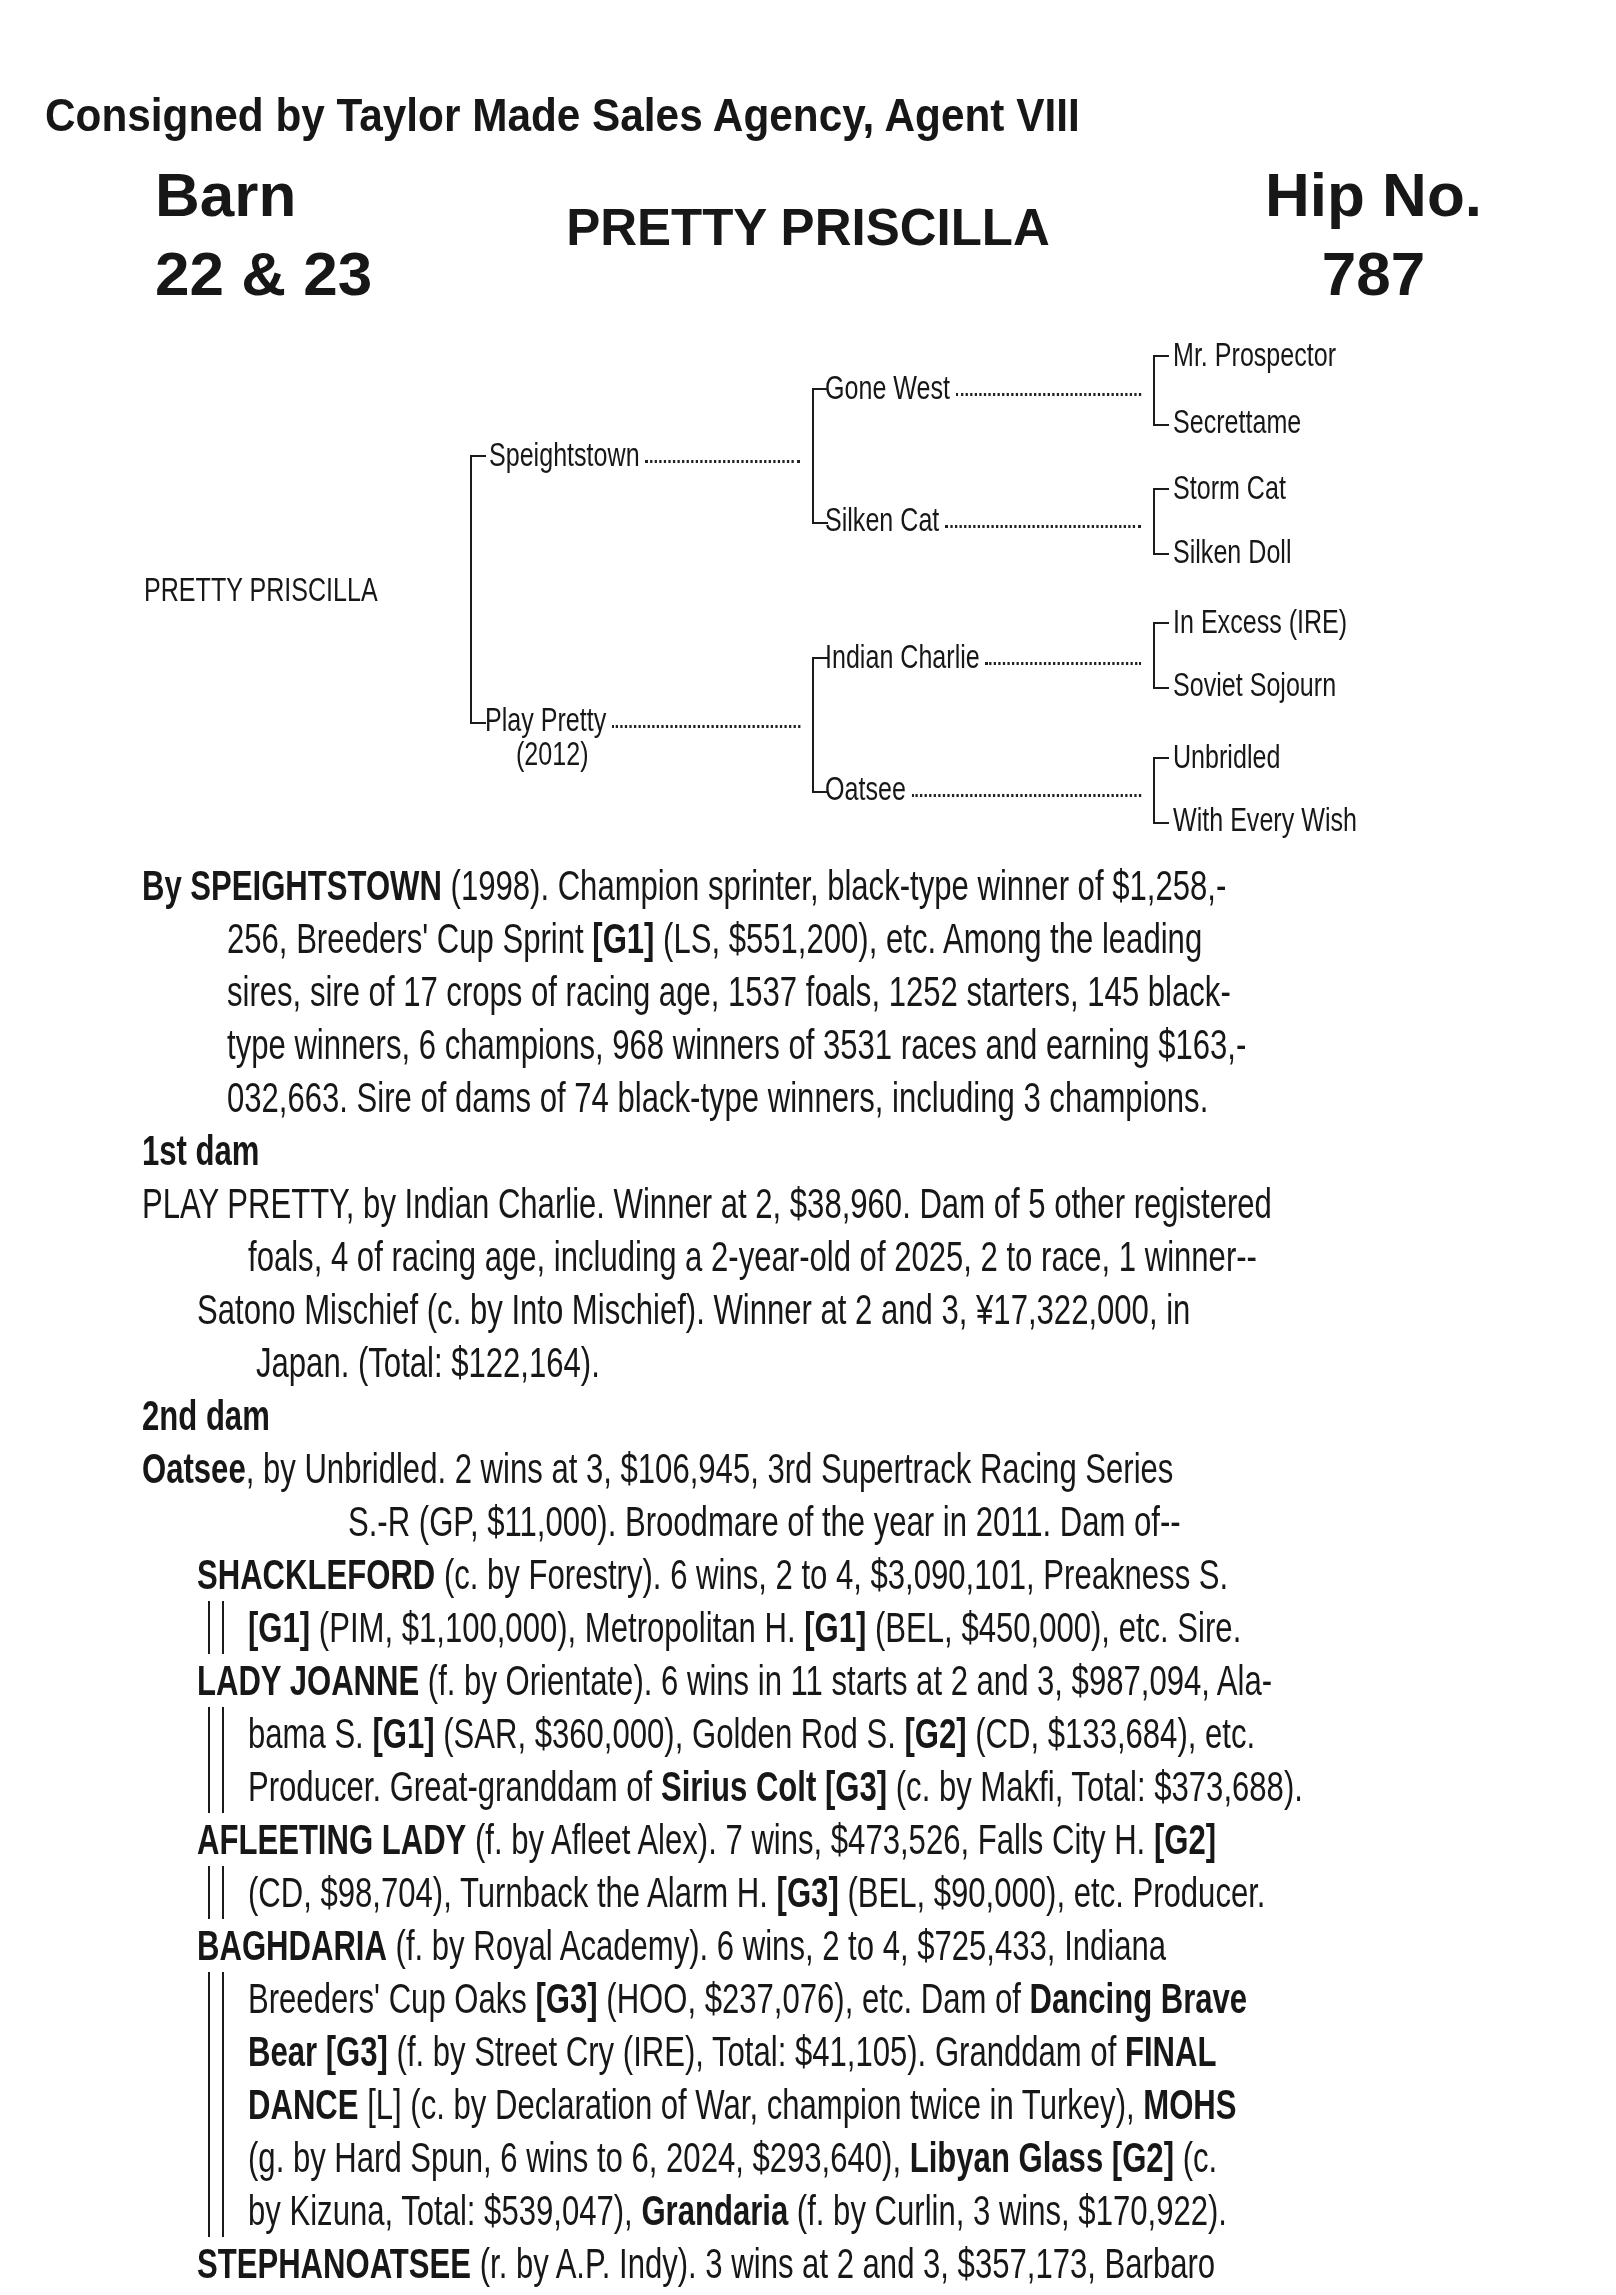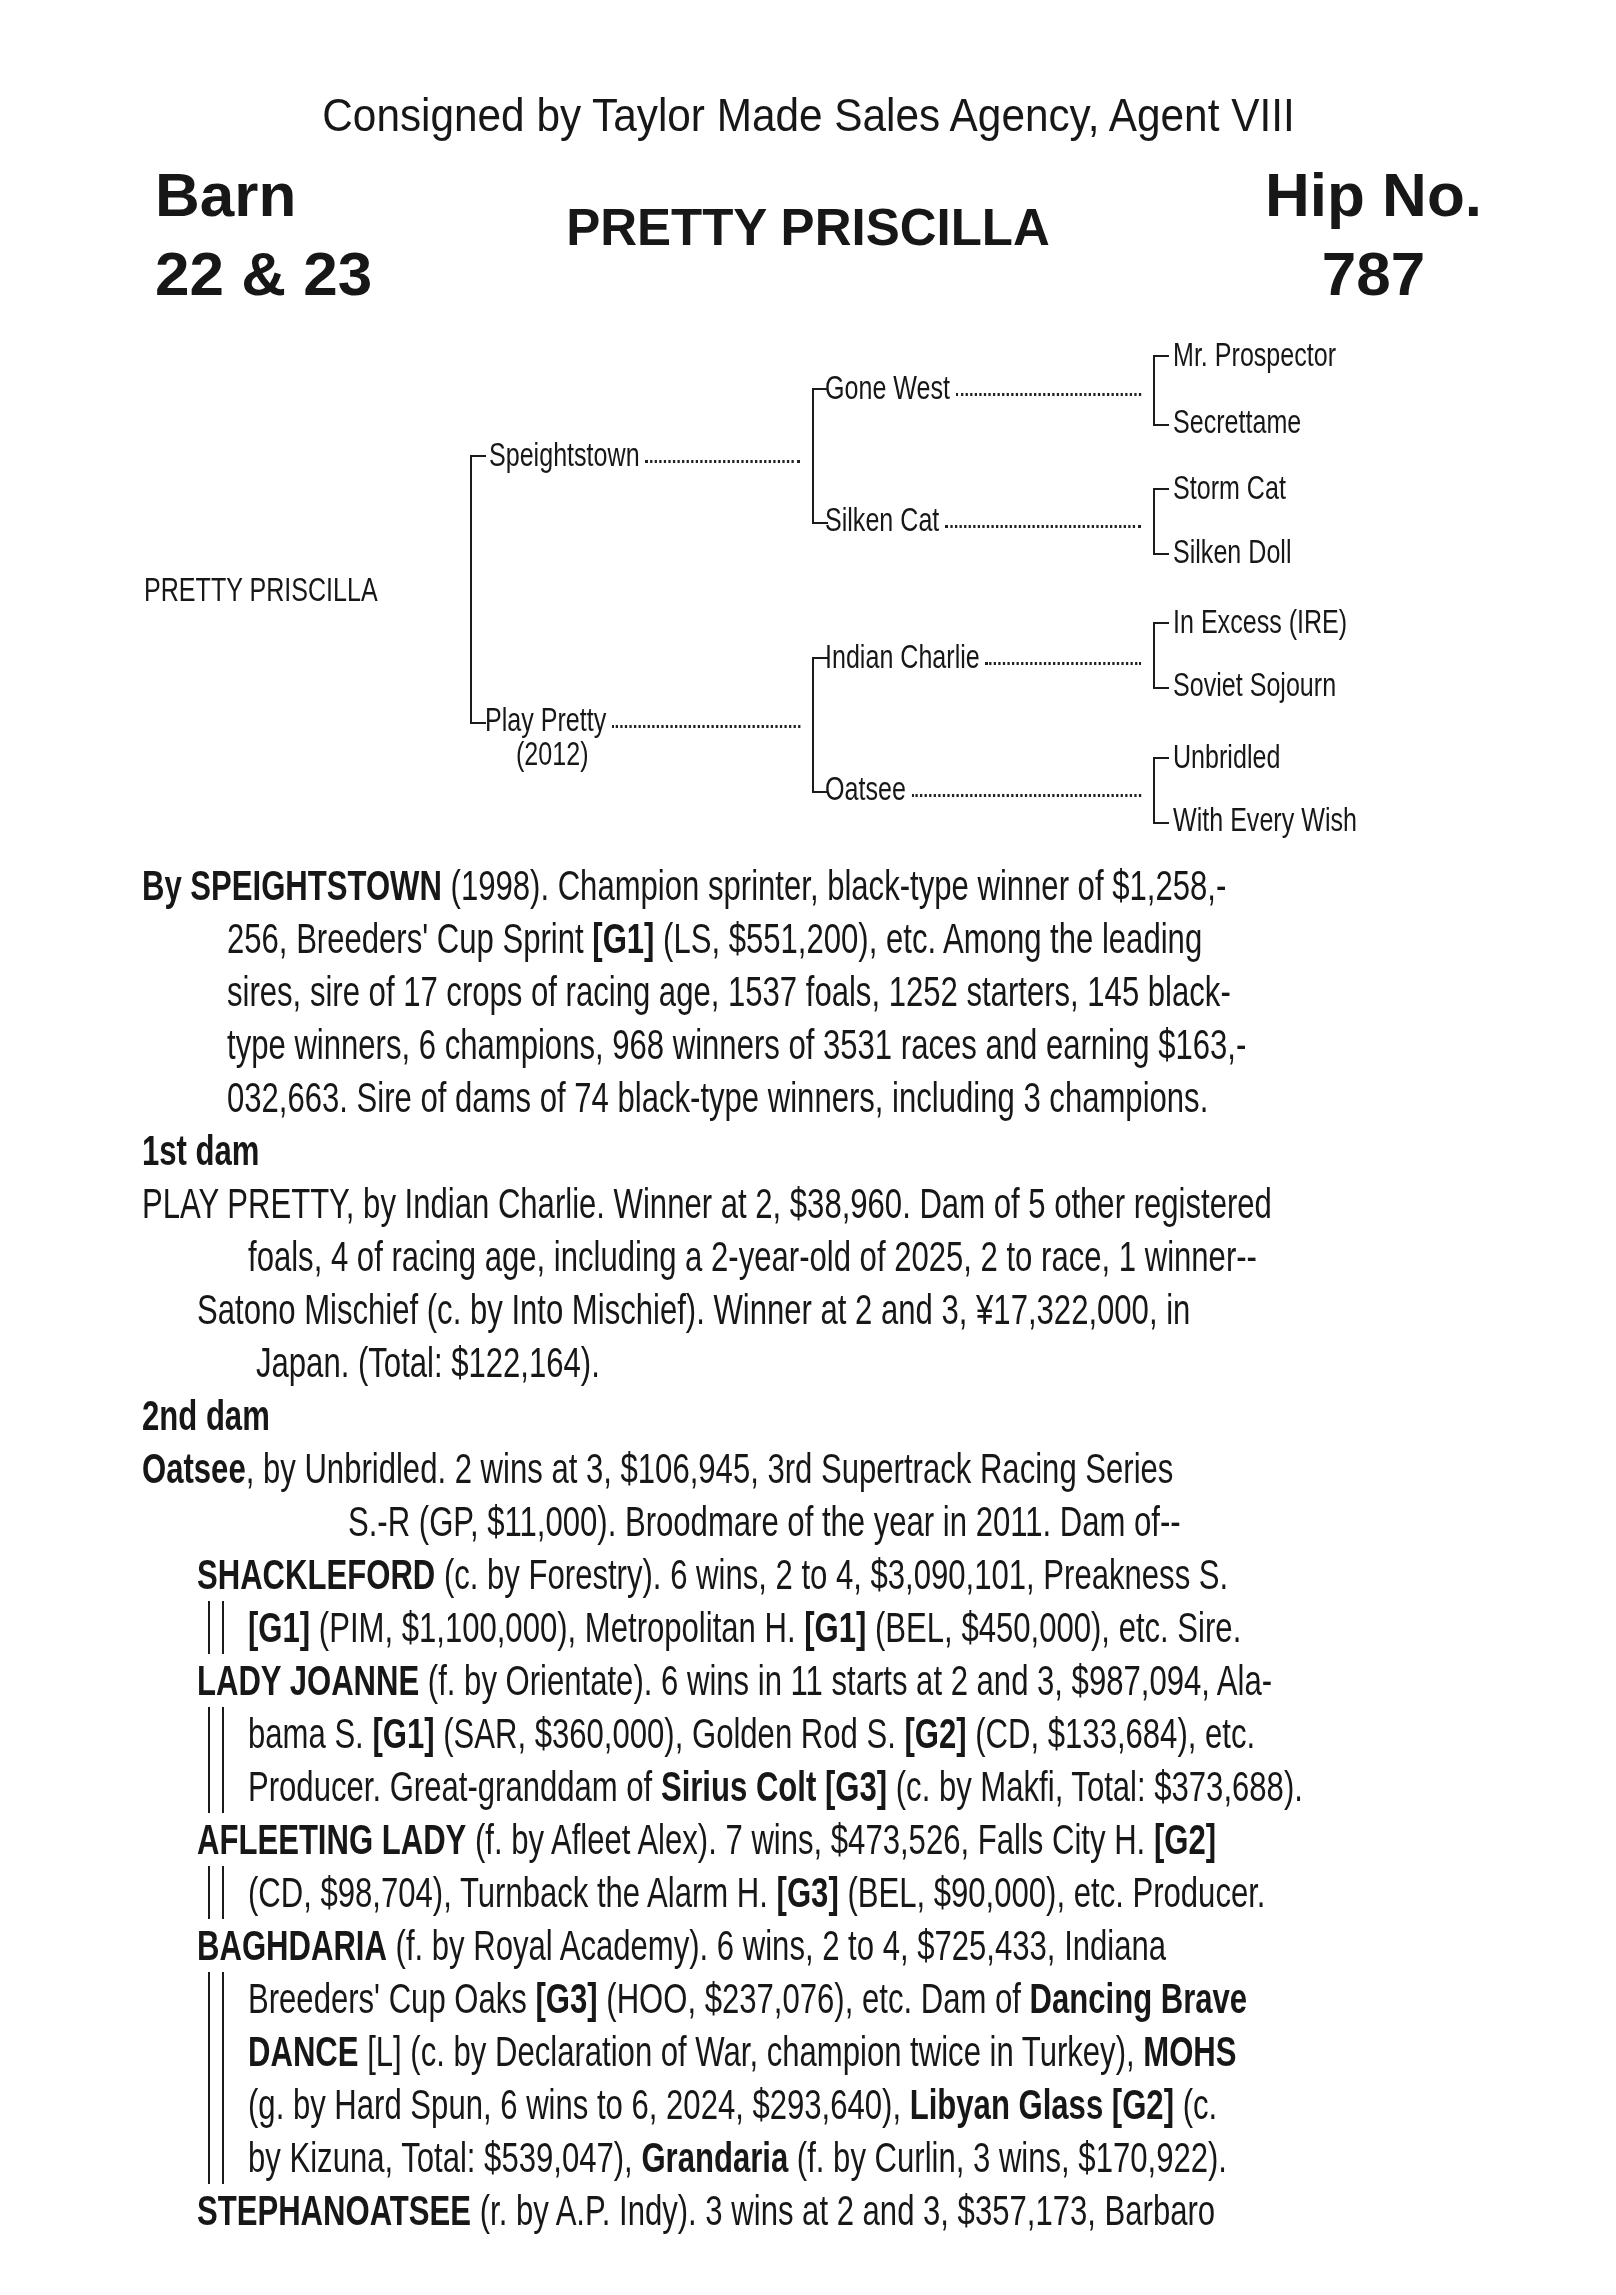--- a/index.html
+++ b/index.html
@@ -5,21 +5,21 @@
   html, body { margin: 0; padding: 0; background: #ffffff; overflow: hidden; }
   .page {
     position: relative; width: 1616px; height: 3227px;
     background: #ffffff; color: #171717;
     font-family: "Liberation Sans", sans-serif;
   }
 
   
   .consignor {
     position: absolute; top: 90px; left: 0; right: 0;
-    text-align: center; font-weight: normal; font-size: 46px; line-height: 51px;
+    text-align: left; font-weight: bold; font-size: 46px; line-height: 51px;
     white-space: nowrap;
   }
   .consignor .ctx { display: inline-block; transform: scaleX(.92); transform-origin: 50% 50%; }
   .corner { position: absolute; top: 155px; font-weight: bold; font-size: 62px; line-height: 79px; }
   .corner.left  { left: 143px; margin-left: 12px; }
   .corner.right { right: 134px; text-align: center; }
   .title {
     position: absolute; top: 200px; left: 0; right: 0; text-align: center;
     font-weight: bold; font-size: 51px; line-height: 55px; white-space: nowrap;
   }
@@ -195,20 +195,21 @@
       <div class="ln i2"><span class="tx"><span>S.-R (GP, $11,000). Broodmare of the year in 2011. Dam of--</span></span></div>
       <div class="ln i1"><span class="tx"><span class="b">SHACKLEFORD</span><span> (c. by Forestry). 6 wins, 2 to 4, $3,090,101, Preakness S.</span></span></div>
       <div class="ln i2 rule"><span class="tx"><span class="b">[G1]</span><span> (PIM, $1,100,000), Metropolitan H. </span><span class="b">[G1]</span><span> (BEL, $450,000), etc. Sire.</span></span></div>
       <div class="ln i1"><span class="tx"><span class="b">LADY JOANNE</span><span> (f. by Orientate). 6 wins in 11 starts at 2 and 3, $987,094, Ala-</span></span></div>
       <div class="ln i2 rule"><span class="tx"><span>bama S. </span><span class="b">[G1]</span><span> (SAR, $360,000), Golden Rod S. </span><span class="b">[G2]</span><span> (CD, $133,684), etc.</span></span></div>
       <div class="ln i2 rule"><span class="tx"><span>Producer. Great-granddam of </span><span class="b">Sirius Colt [G3]</span><span> (c. by Makfi, Total: $373,688).</span></span></div>
       <div class="ln i1"><span class="tx"><span class="b">AFLEETING LADY</span><span> (f. by Afleet Alex). 7 wins, $473,526, Falls City H. </span><span class="b">[G2]</span></span></div>
       <div class="ln i2 rule"><span class="tx"><span>(CD, $98,704), Turnback the Alarm H. </span><span class="b">[G3]</span><span> (BEL, $90,000), etc. Producer.</span></span></div>
       <div class="ln i1"><span class="tx"><span class="b">BAGHDARIA</span><span> (f. by Royal Academy). 6 wins, 2 to 4, $725,433, Indiana</span></span></div>
       <div class="ln i2 rule"><span class="tx"><span>Breeders' Cup Oaks </span><span class="b">[G3]</span><span> (HOO, $237,076), etc. Dam of </span><span class="b">Dancing Brave</span></span></div>
+      <div class="ln i2 rule"><span class="tx"><span class="b">Bear [G3]</span><span> (f. by Street Cry (IRE), Total: $41,105). Granddam of </span><span class="b">FINAL</span></span></div>
       <div class="ln i2 rule"><span class="tx"><span class="b">DANCE</span><span> [L] (c. by Declaration of War, champion twice in Turkey), </span><span class="b">MOHS</span></span></div>
       <div class="ln i2 rule"><span class="tx"><span>(g. by Hard Spun, 6 wins to 6, 2024, $293,640), </span><span class="b">Libyan Glass [G2]</span><span> (c.</span></span></div>
       <div class="ln i2 rule"><span class="tx"><span>by Kizuna, Total: $539,047), </span><span class="b">Grandaria</span><span> (f. by Curlin, 3 wins, $170,922).</span></span></div>
       <div class="ln i1"><span class="tx"><span class="b">STEPHANOATSEE</span><span> (r. by A.P. Indy). 3 wins at 2 and 3, $357,173, Barbaro</span></span></div>
     </div>
 
 </div>
 
 
 </body></html>

